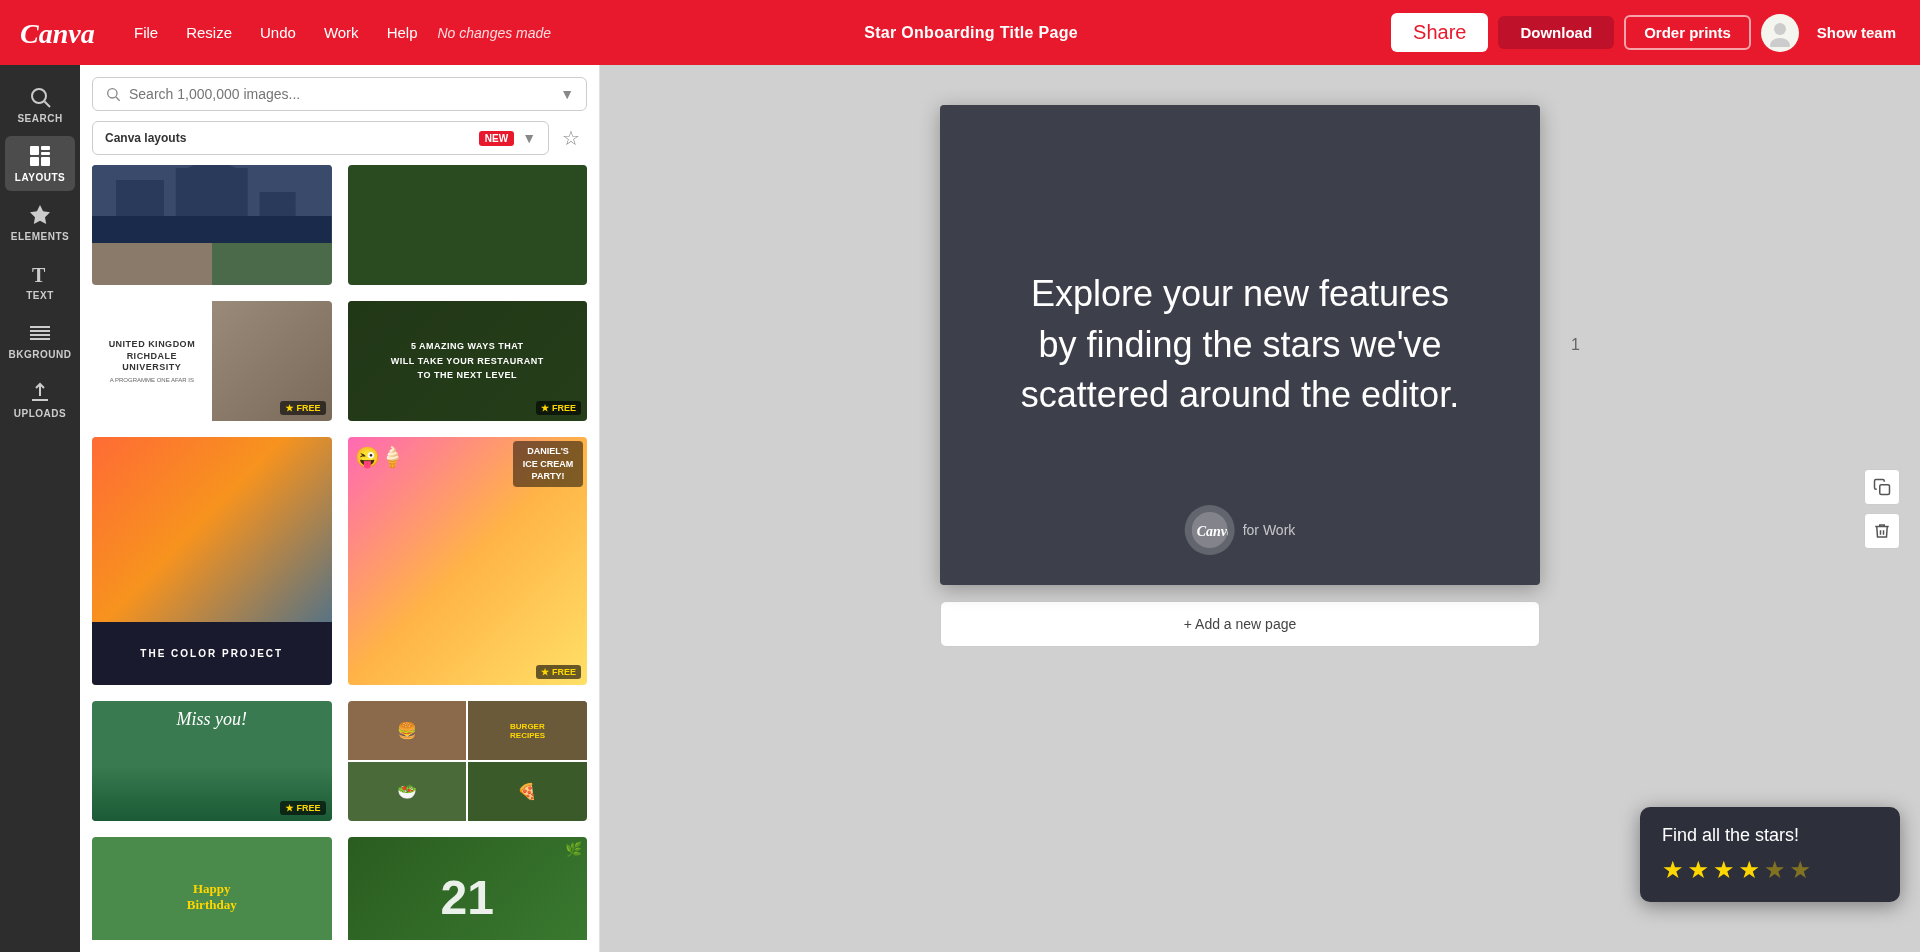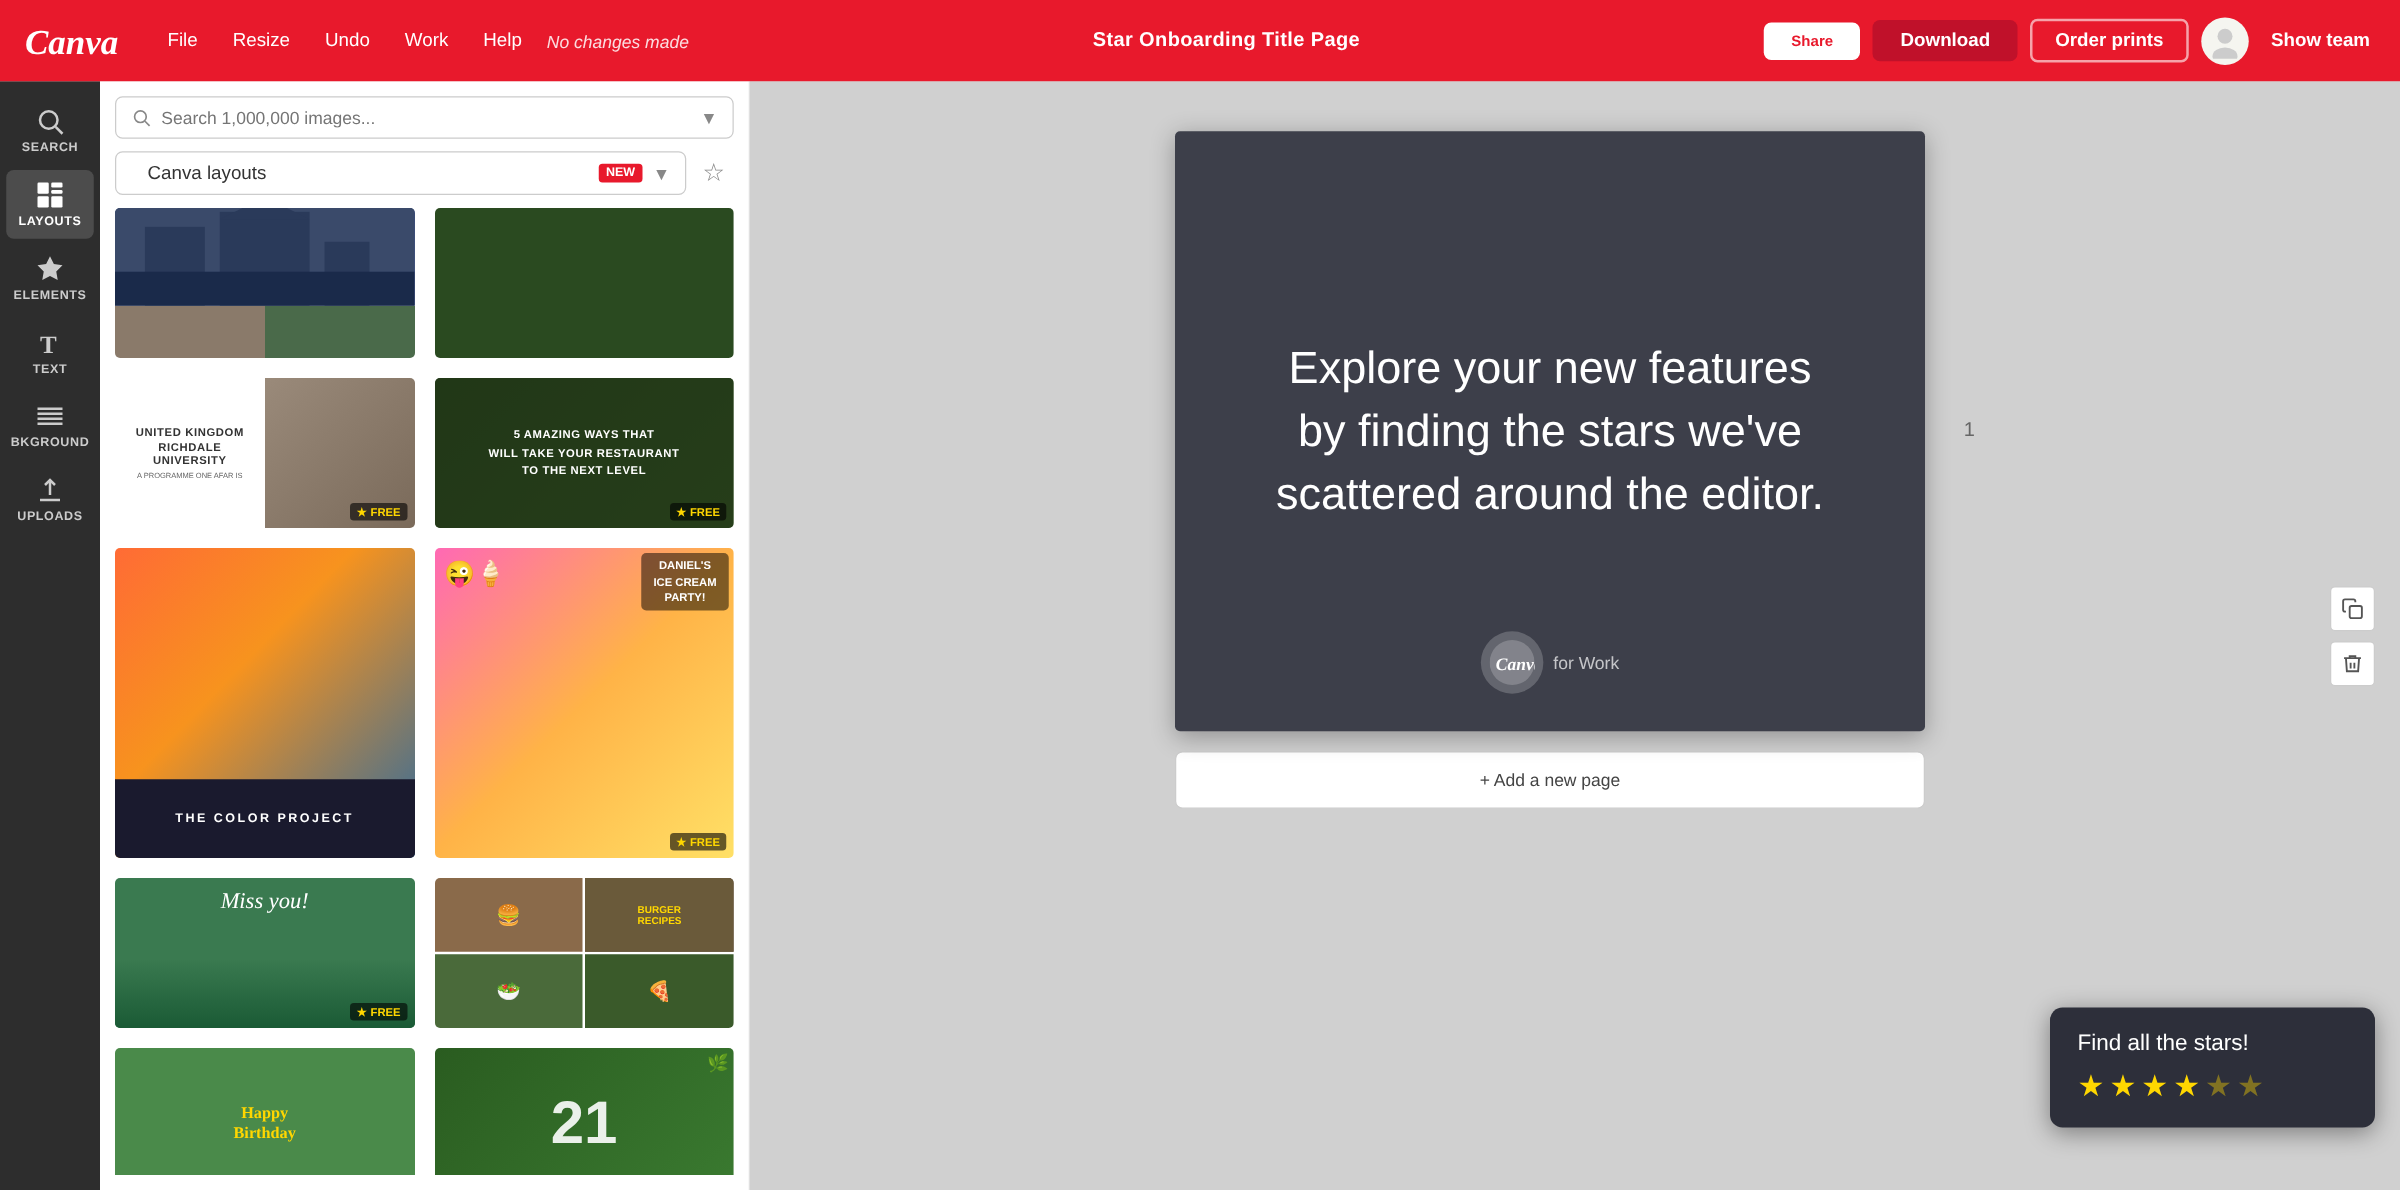--- a/index.html
+++ b/index.html
@@ -56,22 +56,22 @@
       display: flex;
       align-items: center;
       gap: 10px;
     }
     .btn-share {
       background: white;
       color: #e8192c;
       border: none;
       padding: 8px 22px;
       border-radius: 6px;
-      font-size: 12px;
-      font-weight: 700;
+      font-size: 20px;
+      font-weight: 400;
       cursor: pointer;
     }
     .btn-download {
       background: #c0112a;
       color: white;
       border: none;
       padding: 8px 22px;
       border-radius: 6px;
       font-size: 15px;
       font-weight: 600;
@@ -174,25 +174,24 @@
     .canva-layouts-row {
       display: flex;
       align-items: center;
       border: 1.5px solid #ccc;
       border-radius: 6px;
       padding: 8px 12px;
       gap: 8px;
       cursor: pointer;
     }
     .canva-layouts-label {
-      font-size: 15px;
-      font-weight: 400;
+      font-size: 12px;
+      font-weight: 700;
       color: #333;
       flex: 1;
-      margin-left: 13px;
     }
     .new-badge {
       background: #e8192c;
       color: white;
       font-size: 10px;
       font-weight: 700;
       padding: 2px 6px;
       border-radius: 3px;
     }
     .layouts-arrow { color: #888; font-size: 14px; }

